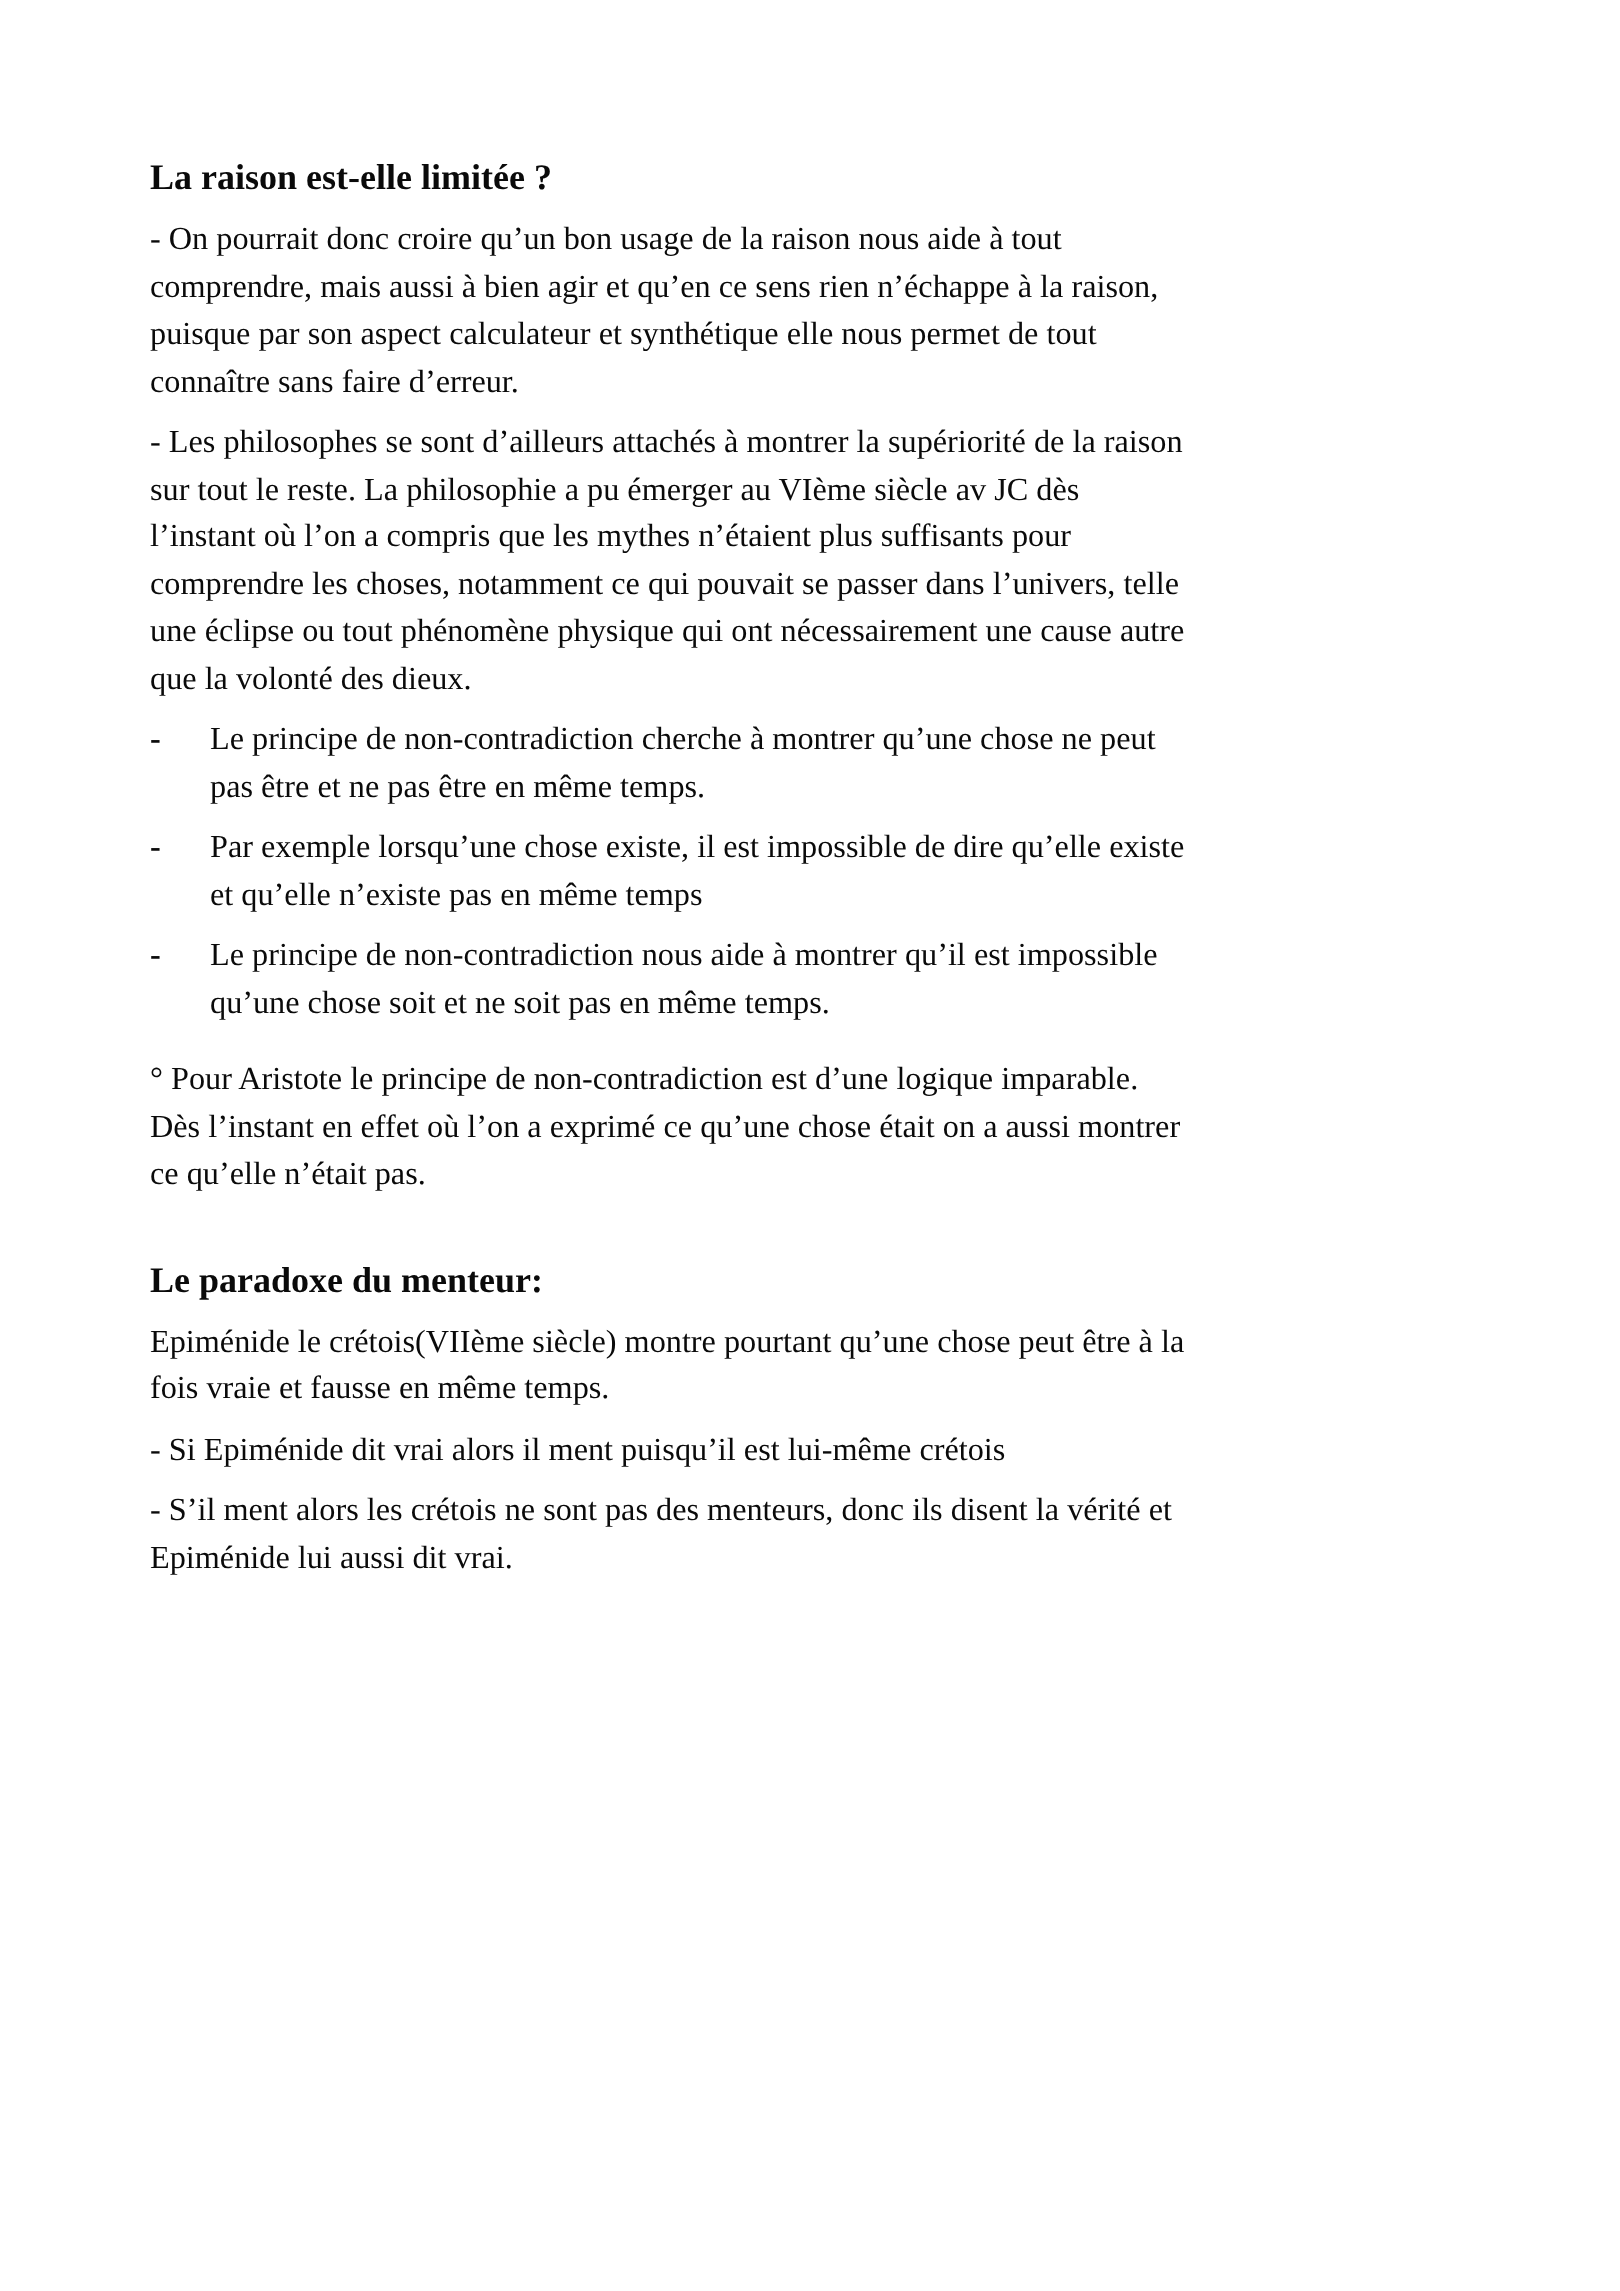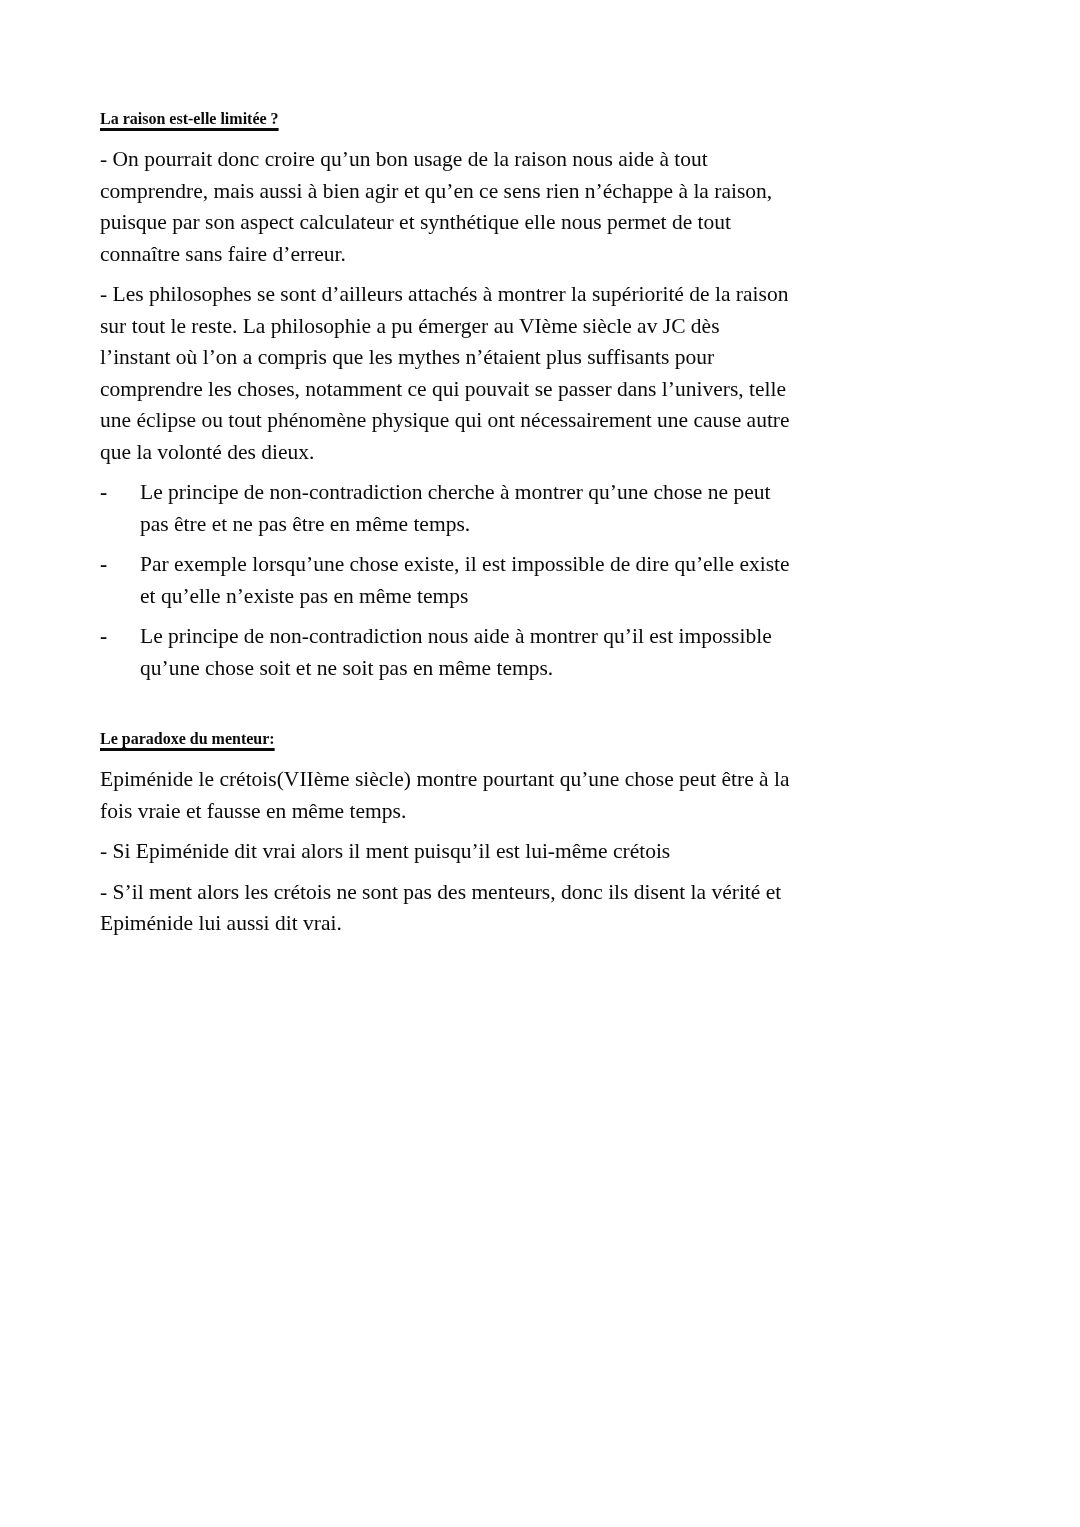--- a/index.html
+++ b/index.html
@@ -13,24 +13,23 @@
   }
   .page {
     box-sizing: border-box;
     width: 1080px;
     height: 1527px;
     padding: 102px 85px 0 100px;
     font-size: 21.5px;
     line-height: 31.5px;
   }
   .doc-heading {
-    font-size: 16px;
+    font-size: 24px;
     line-height: 34px;
     font-weight: 700;
-    text-decoration: underline;
     text-decoration-thickness: 2.5px;
     text-underline-offset: 4px;
     white-space: pre;
   }
   h1.doc-heading { margin: 0 0 8px 0; }
   h2.doc-heading { margin: 48px 0 8px 0; }
   h2.doc-heading.paradox { margin-top: 38px; }
   p {
     margin: 0 0 9px 0;
     white-space: pre;
@@ -79,20 +78,23 @@
       <span class="marker">-</span>
       <span class="btext">Par exemple lorsqu’une chose existe, il est impossible de dire qu’elle existe
 et qu’elle n’existe pas en même temps</span>
     </div>
     <div class="bullet">
       <span class="marker">-</span>
       <span class="btext">Le principe de non-contradiction nous aide à montrer qu’il est impossible
 qu’une chose soit et ne soit pas en même temps.</span>
     </div>
 
+    <p class="extra-gap">° Pour Aristote le principe de non-contradiction est d’une logique imparable.
+Dès l’instant en effet où l’on a exprimé ce qu’une chose était on a aussi montrer
+ce qu’elle n’était pas.</p>
   </section>
 
   <section>
     <h2 class="doc-heading paradox">Le paradoxe du menteur:</h2>
     <p>Epiménide le crétois(VIIème siècle) montre pourtant qu’une chose peut être à la
 fois vraie et fausse en même temps.</p>
     <p>- Si Epiménide dit vrai alors il ment puisqu’il est lui-même crétois</p>
     <p>- S’il ment alors les crétois ne sont pas des menteurs, donc ils disent la vérité et
 Epiménide lui aussi dit vrai.</p>
   </section>

